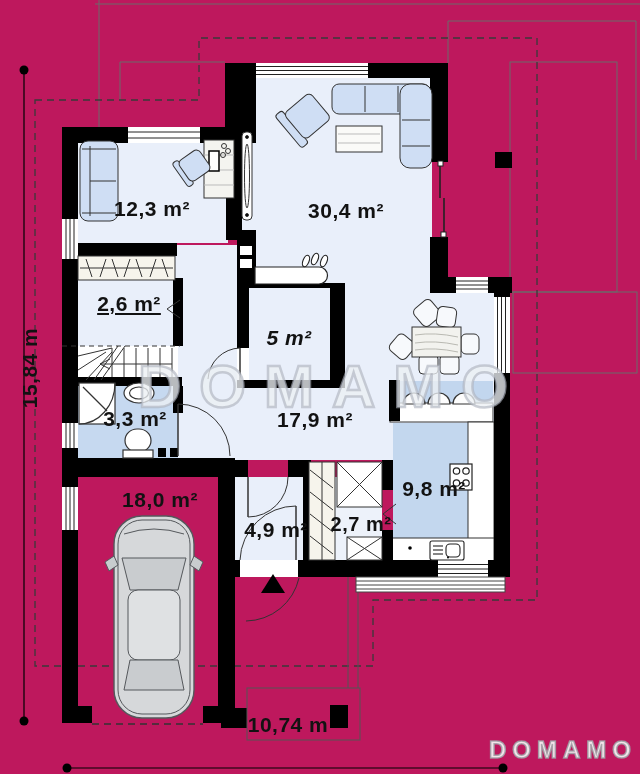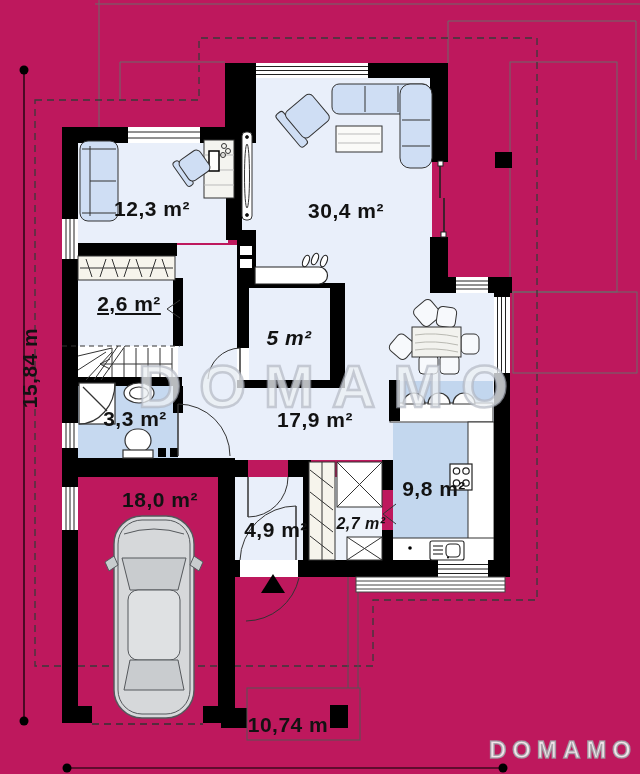--- a/index.html
+++ b/index.html
@@ -6,21 +6,21 @@
   .stage {
     position:relative; width:640px; height:774px; background:#be185d;
     font-family:"Liberation Sans", sans-serif; overflow:hidden;
   }
   .stage svg { position:absolute; left:0; top:0; }
   .lbl {
     position:absolute; transform:translate(-50%,-50%);
     font-size:21px; font-weight:bold; color:#121212; white-space:nowrap;
     letter-spacing:0.5px;
   }
-  .lbl.small { font-size:16px;font-style:italic; }
+  .lbl.small { font-size:20px; }
   .lbl.rot { transform:translate(-50%,-50%) rotate(-90deg); }
   .wm {
     position:absolute; font-weight:bold; white-space:nowrap;
     color:rgba(236,239,244,0.78);
     text-align:center;
     -webkit-text-stroke:2.5px rgba(172,178,189,0.62);
   }
   .wm-center { left:138px; top:352px; font-size:60px; letter-spacing:18px; }
   .wm-corner { left:489px; top:736px; font-size:24px; letter-spacing:6px;
     -webkit-text-stroke:1.5px rgba(158,160,164,0.85); color:rgba(248,249,250,0.9); }

